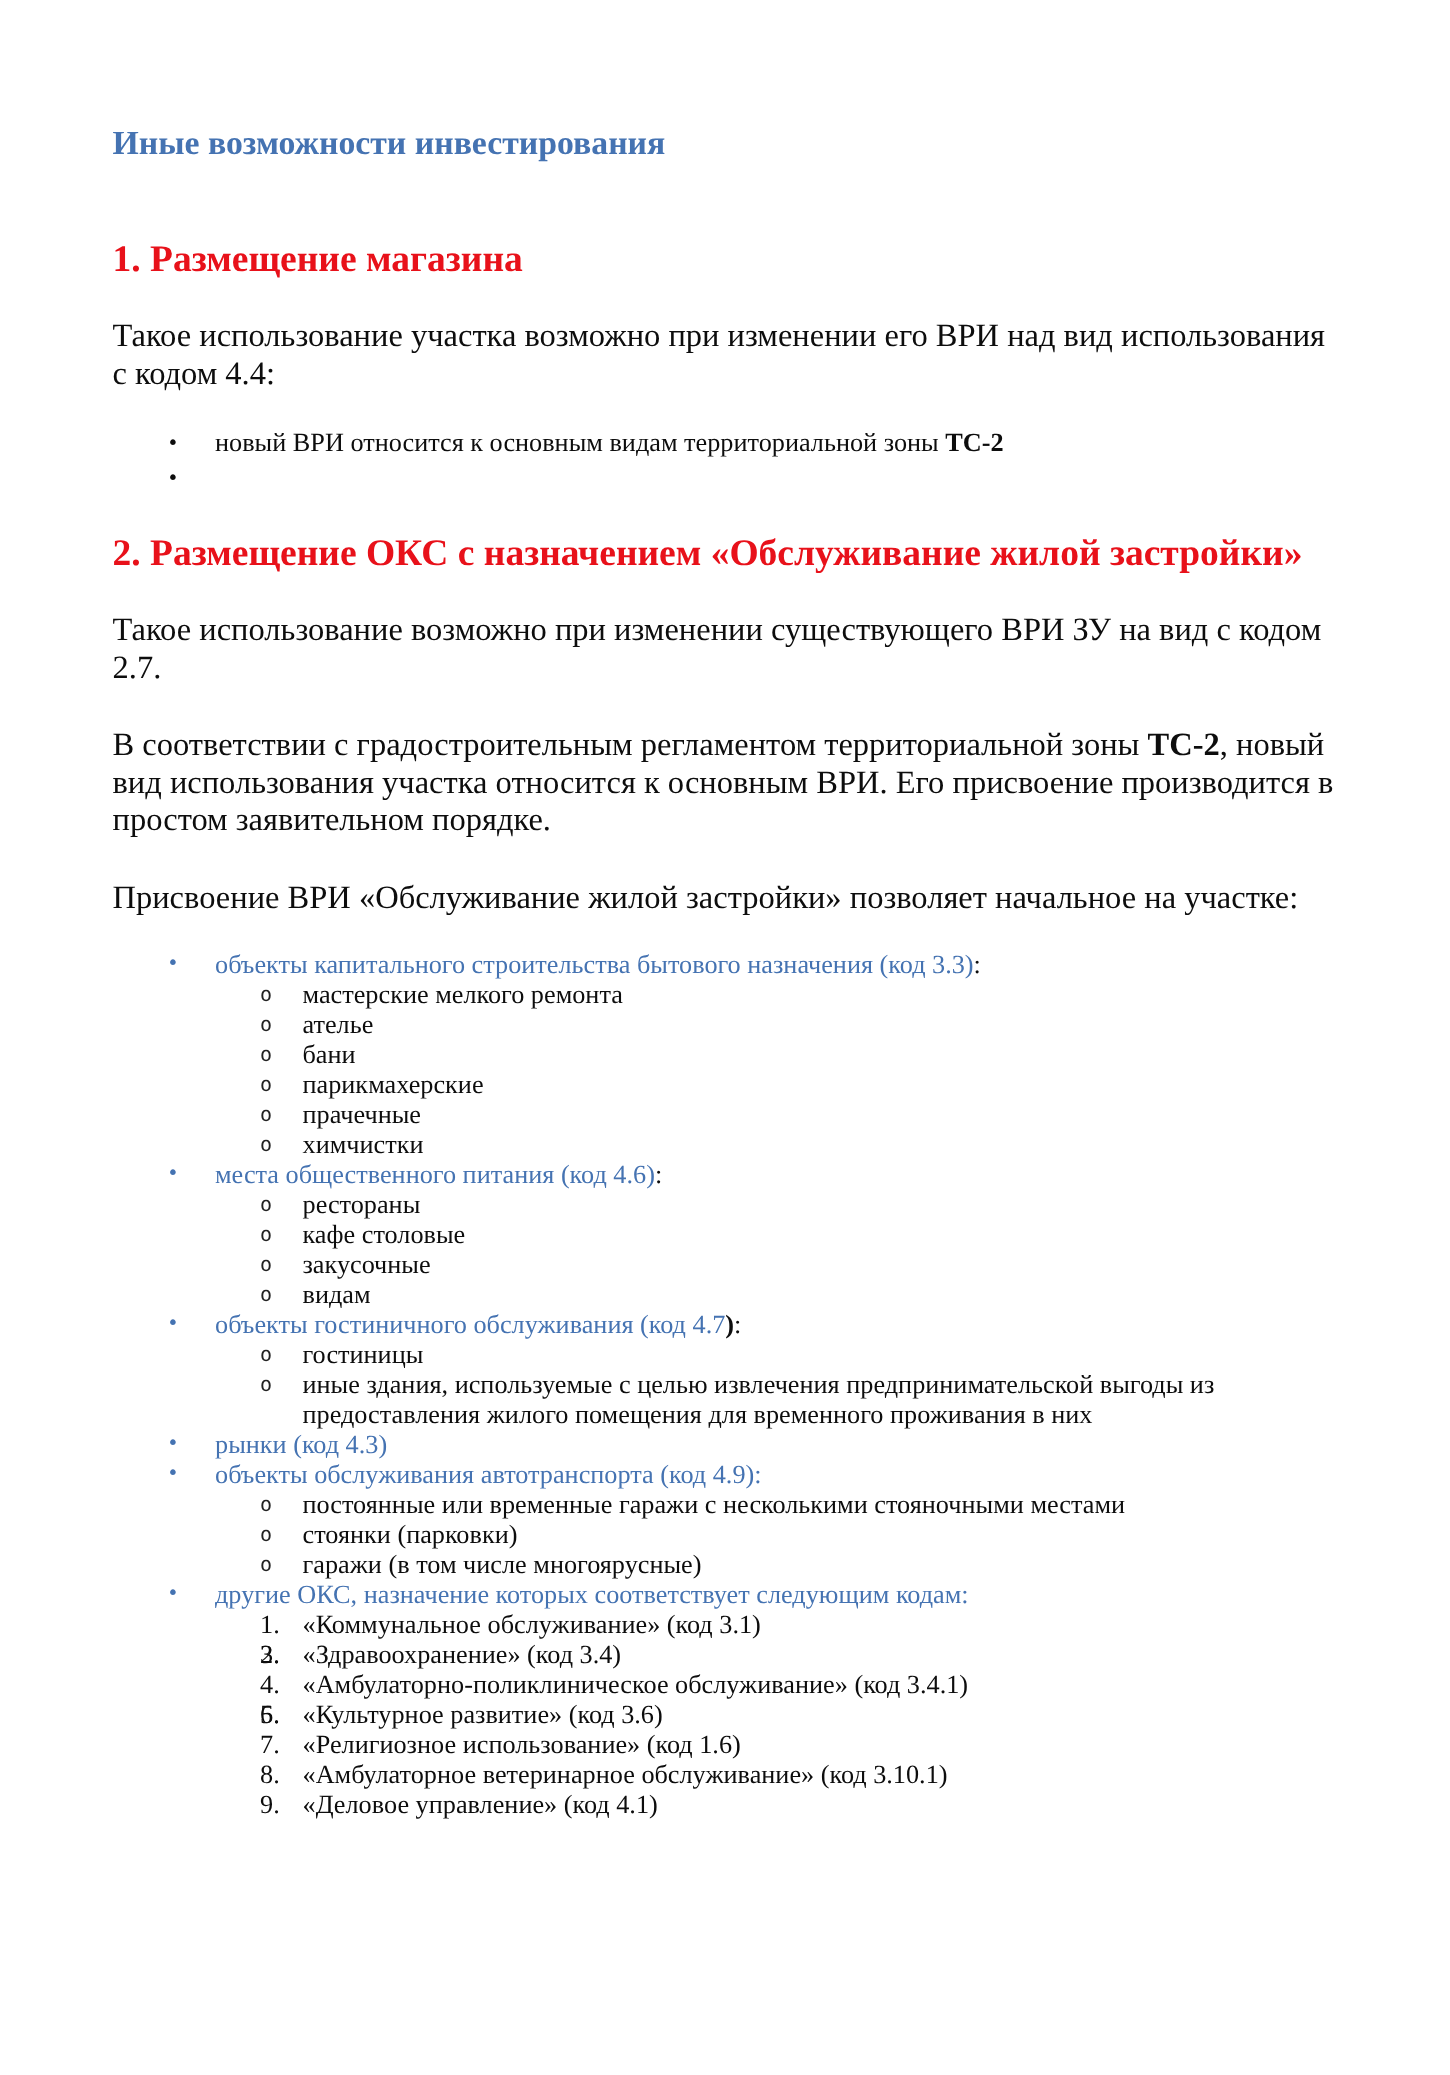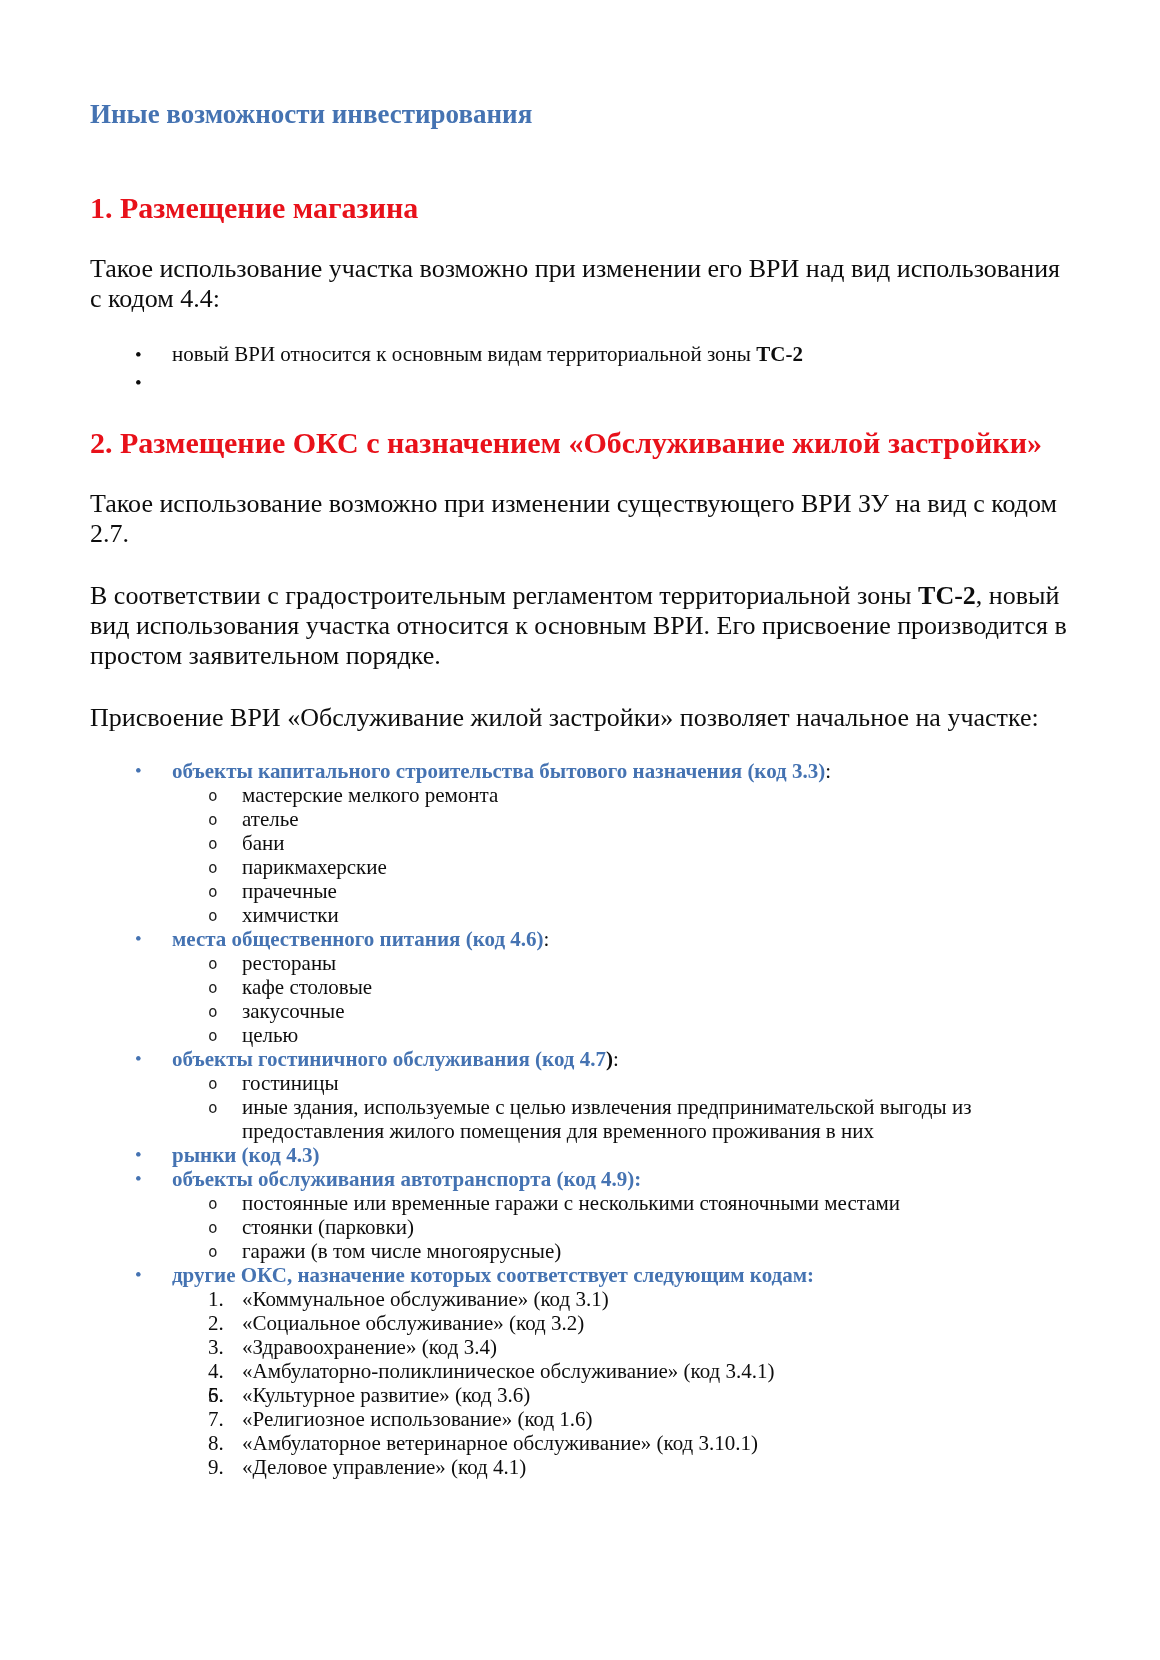--- a/index.html
+++ b/index.html
@@ -48,21 +48,21 @@
   .li1 .m1{
     position:absolute;
     left:45px;
     top:0;
     font-size:19px;
     color:var(--text-black);
   }
   .main-list{margin-top:26px;}
   .main-list .li1{line-height:24px;margin-top:0;}
   .main-list .m1{color:var(--accent-blue);}
-  .blue{font-weight:bold;color:var(--accent-blue);margin-top:48px;}
+  .blue{font-weight:normal;color:var(--accent-blue);margin-top:48px;}
   .bb{font-weight:bold;color:var(--text-black);}
   .tail{color:var(--text-black);}
   .li2{
     position:relative;
     padding-left:152px;
     line-height:24px;
   }
   .li2 .m2{
     position:absolute;
     left:118px;
@@ -160,21 +160,21 @@
     <span class="li-body">кафе столовые</span>
   </div>
 
   <div class="li2">
     <span class="m2">o</span>
     <span class="li-body">закусочные</span>
   </div>
 
   <div class="li2">
     <span class="m2">o</span>
-    <span class="li-body">целью</span>
+    <span class="li-body">видам</span>
   </div>
 
   <div class="li1">
     <span class="m1">•</span>
     <span class="li-body"><span class="blue">объекты гостиничного обслуживания (код 4.7</span><strong class="bb">)</strong><span class="tail">:</span></span>
   </div>
 
   <div class="li2">
     <span class="m2">o</span>
     <span class="li-body">гостиницы</span>
@@ -215,21 +215,20 @@
     <span class="li-body"><span class="blue">другие ОКС, назначение которых соответствует следующим кодам:</span><strong class="bb"></strong><span class="tail"></span></span>
   </div>
 
   <div class="li2">
     <span class="mnum">1.</span>
     <span class="li-body">«Коммунальное обслуживание» (код 3.1)</span>
   </div>
 
   <div class="li2">
     <span class="mnum">2.</span>
-    <span class="li-body">«Социальное обслуживание» (код 3.2)</span>
   </div>
 
   <div class="li2">
     <span class="mnum">3.</span>
     <span class="li-body">«Здравоохранение» (код 3.4)</span>
   </div>
 
   <div class="li2">
     <span class="mnum">4.</span>
     <span class="li-body">«Амбулаторно-поликлиническое обслуживание» (код 3.4.1)</span>

